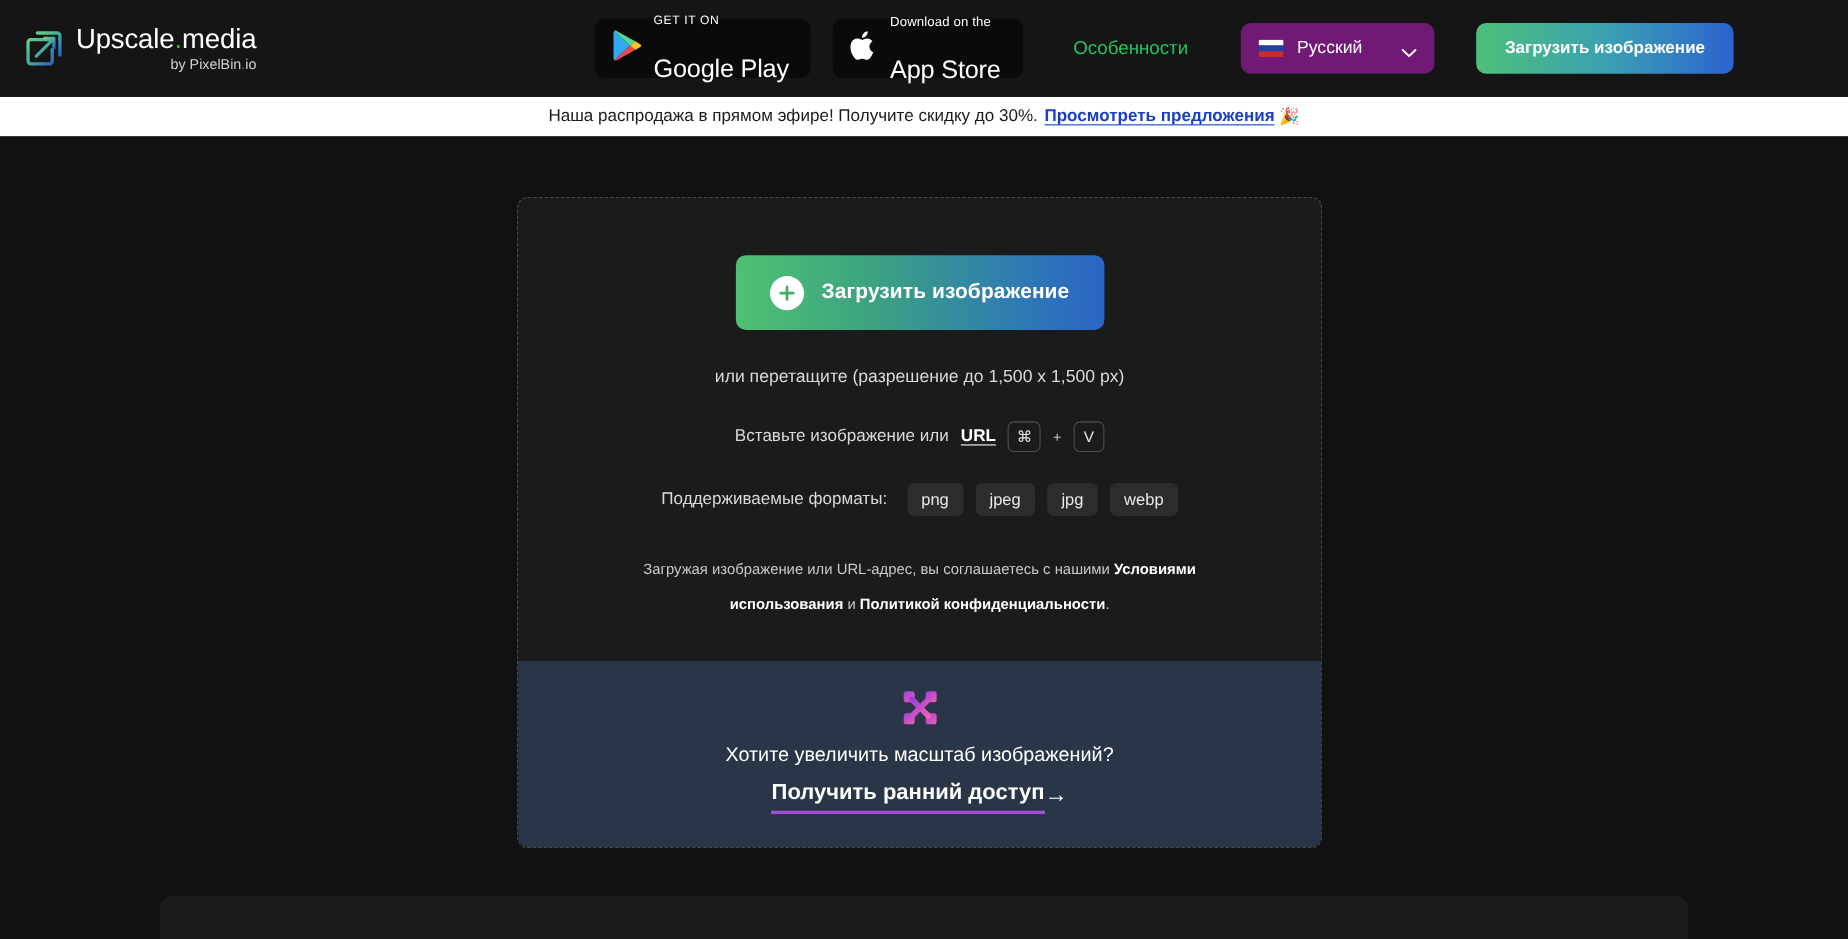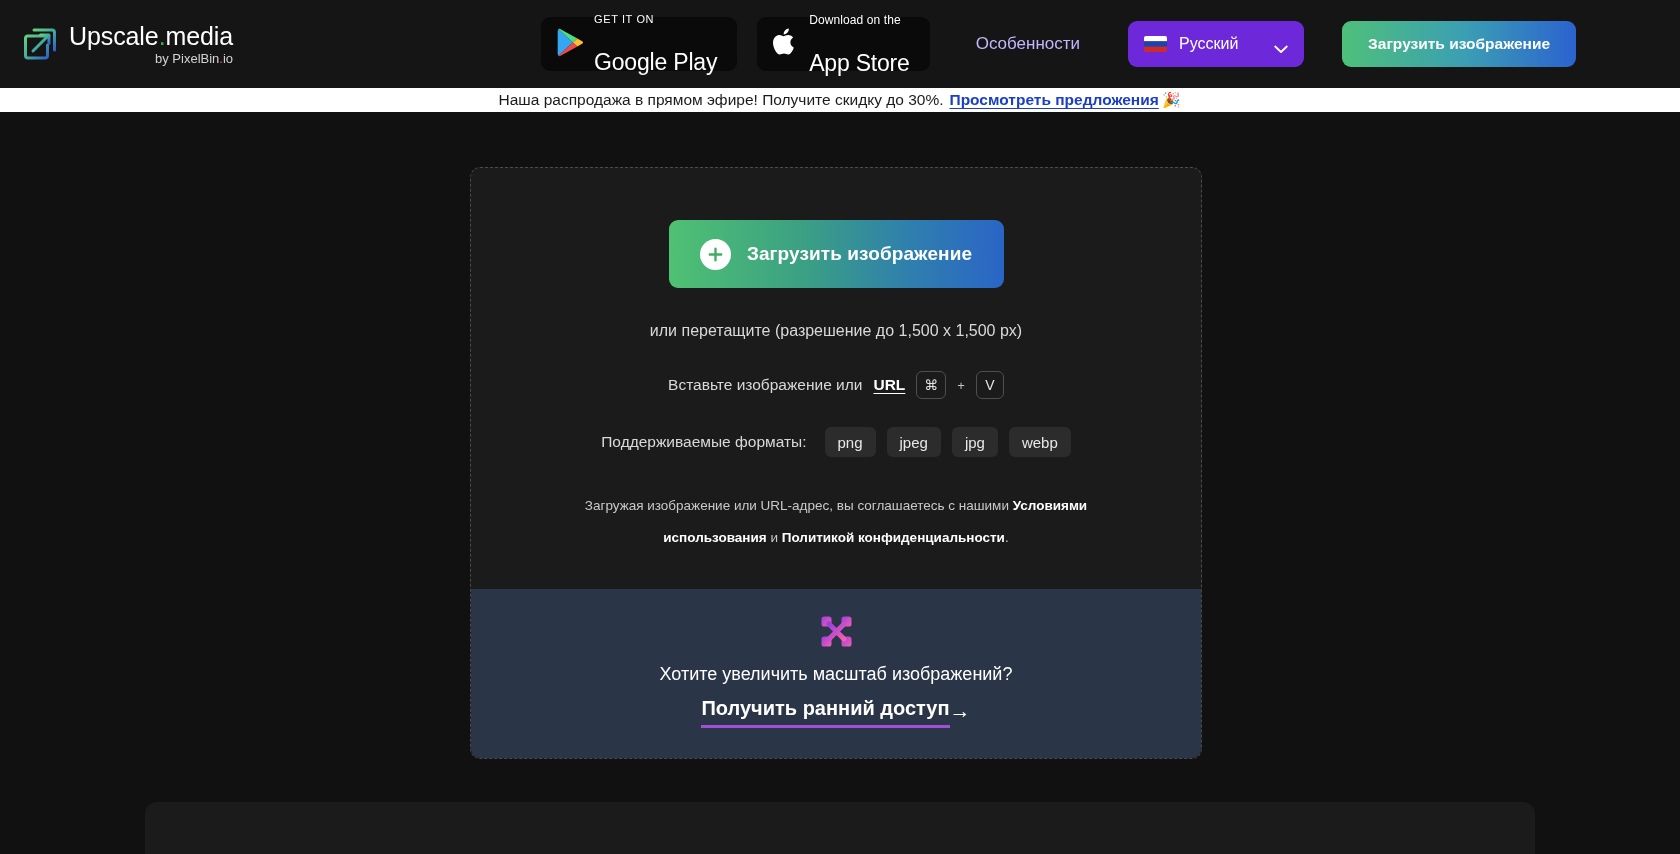--- a/index.html
+++ b/index.html
@@ -82,29 +82,29 @@
   .badge-big {
     font-size: 23px;
     color: #ffffff;
     letter-spacing: -0.2px;
     margin-top: 24px;
   }
 
   .nav-features {
     margin-left: 34px;
     font-size: 17px;
-    color: #c4b5fd;
+    color: #22c55e;
     cursor: pointer;
     white-space: nowrap;
   }
 
   .lang-select {
     margin-left: 36px;
     height: 46px;
-    background: #6d28d9;
+    background: #701a75;
     border-radius: 9px;
     display: flex;
     align-items: center;
     gap: 12px;
     padding: 0 16px;
     cursor: pointer;
     min-width: 176px;
   }
   .flag {
     width: 23px;
@@ -130,21 +130,21 @@
     justify-content: center;
     padding: 0 26px;
     cursor: pointer;
     border: none;
     white-space: nowrap;
     font-family: inherit;
   }
 
   
   .banner {
-    height: 24px;
+    height: 36px;
     background: #ffffff;
     display: flex;
     align-items: center;
     justify-content: center;
     gap: 0;
     font-size: 15.5px;
     color: #1b1b1b;
   }
   .banner-text { color: #1b1b1b; }
   .banner-link {

